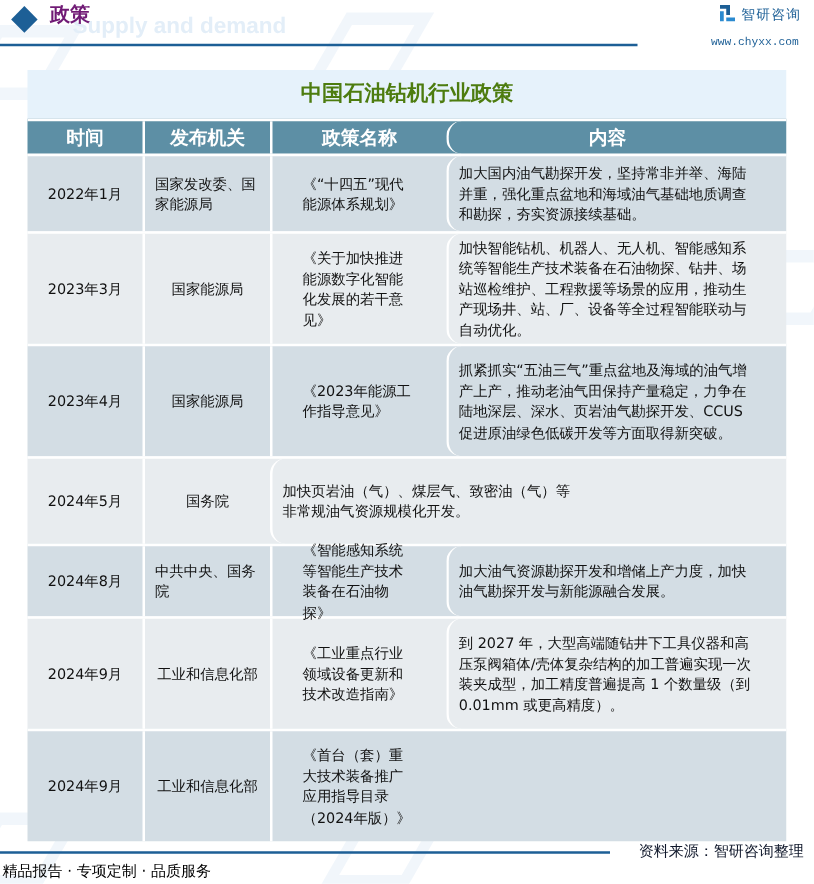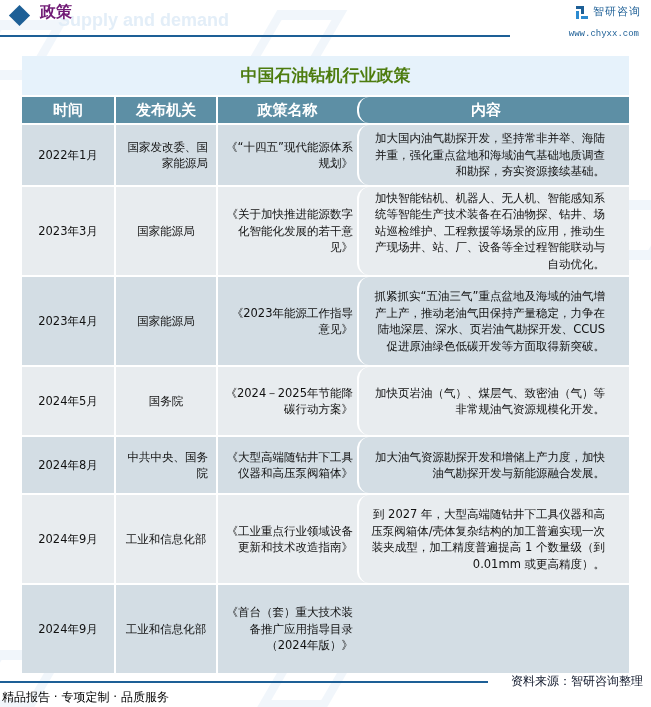--- a/index.html
+++ b/index.html
@@ -8,43 +8,43 @@
 
   
   .wm { position: absolute; border: 10px solid #eef4fa; transform: skewX(-30deg); opacity: 0.8; z-index: 0; }
 
   
   .hdr { position: absolute; left: 0; top: 0; width: 651px; height: 45px; z-index: 2; }
   .hdr .diamond { position: absolute; left: 12px; top: 8px; width: 15px; height: 15px; background: #1d5f96; transform: rotate(45deg); }
   .hdr .title { position: absolute; left: 40px; top: 2px; font-family: "DejaVu Serif", "Liberation Serif", serif; font-size: 16px; color: #701a75; font-weight: bold; z-index: 3; }
   .hdr .ghost { position: absolute; left: 58px; top: 10px; font-family: "Liberation Sans", sans-serif; font-size: 18px; font-weight: bold; color: #e3eef8; z-index: 2; }
   .hdr .rule { position: absolute; left: 0; top: 35px; width: 510px; height: 2px; background: #1d5f96; }
-  .logo { position: absolute; right: 10px; top: 4px; display: flex; align-items: flex-end; gap: 5px; }
+  .logo { position: absolute; right: 10px; top: 4px; display: flex; align-items: flex-start; gap: 5px; }
   .logo .mark { width: 12px; height: 13px; position: relative; }
   .logo .mark i { position: absolute; display: block; background: #1d5f96; }
   .logo .mark i.a { left: 0; top: 0; width: 8px; height: 3px; }
   .logo .mark i.b { left: 5px; top: 0; width: 3px; height: 8px; }
   .logo .mark i.c { left: 0; top: 5px; width: 3px; height: 8px; background: #2b8ad0; }
   .logo .mark i.d { left: 5px; top: 10px; width: 7px; height: 3px; background: #2b8ad0; }
   .logo .name { font-size: 11px; color: #1d5f96; letter-spacing: 1px; }
   .url { position: absolute; right: 12px; top: 29px; font-family: "Liberation Mono", monospace; font-size: 9px; color: #1d5f96; }
 
   
   .tbl { position: absolute; left: 22px; top: 56px; width: 607px; z-index: 2; }
   .tbl .caption { height: 39px; background: #e6f2fb; text-align: center; font-family: "DejaVu Serif", "Liberation Serif", serif; font-size: 17px; line-height: 39px; color: #4d7c0f; font-weight: bold; }
   .row { display: flex; border-top: 2px solid #ffffff; }
-  .row .c { border-left: 2px solid #ffffff; display: flex; align-items: center; justify-content: center; text-align: right; font-size: 11.5px; line-height: 16.5px; color: #111; }
+  .row .c { border-left: 2px solid #ffffff; display: flex; align-items: center; justify-content: center; text-align: left; font-size: 11.5px; line-height: 16.5px; color: #111; }
   .row .c:first-child { border-left: none; }
   .c1 { width: 92px; } .c2 { width: 102px; } .c3 { width: 141px; } .c4 { width: 256px; border-radius: 12px; }
   .row.head { height: 28px; background: #5d8fa5; }
   .row.head .c { color: #ffffff; font-family: "DejaVu Serif", "Liberation Serif", serif; font-weight: bold; font-size: 15px; }
   .row.odd { background: #d3dde4; }
   .row.even { background: #e8ecef; }
   .c2 .txt { padding: 0 8px; }
-  .c3 .txt { padding: 0 4px; }
+  .c3 .txt { padding: 0 24px; }
   .c4 .txt { padding: 0 8px; }
 
   
   .frule { position: absolute; left: 0; top: 681px; width: 488px; height: 2px; background: #1d5f96; z-index: 2; }
   .source { position: absolute; right: 8px; top: 673px; font-size: 12px; color: #0f172a; z-index: 2; }
   .slogan { position: absolute; left: 2px; top: 689px; font-size: 12px; color: #000000; z-index: 2; }
 </style>
 </head>
 <body>
 
@@ -125,37 +125,34 @@
       </div>
   </div>
 
   <div class="row even" style="height:70px;">
     <div class="c c1">
         <span>2024年5月</span>
       </div>
     <div class="c c2">
         <span class="txt">国务院</span>
       </div>
-    <div class="c c3">
-        <span class="txt">《2024－2025年节能降碳行动方案》</span>
-      </div>
     <div class="c c4">
         <span class="txt">加快页岩油（气）、煤层气、致密油（气）等非常规油气资源规模化开发。</span>
       </div>
   </div>
 
   <div class="row odd" style="height:58px;">
     <div class="c c1">
         <span>2024年8月</span>
       </div>
     <div class="c c2">
         <span class="txt">中共中央、国务院</span>
       </div>
     <div class="c c3">
-        <span class="txt">《大型高端随钻井下工具仪器和高压泵阀箱体》</span>
+        <span class="txt">《智能感知系统等智能生产技术装备在石油物探》</span>
       </div>
     <div class="c c4">
         <span class="txt">加大油气资源勘探开发和增储上产力度，加快油气勘探开发与新能源融合发展。</span>
       </div>
   </div>
 
   <div class="row even" style="height:90px;">
     <div class="c c1">
         <span>2024年9月</span>
       </div>

